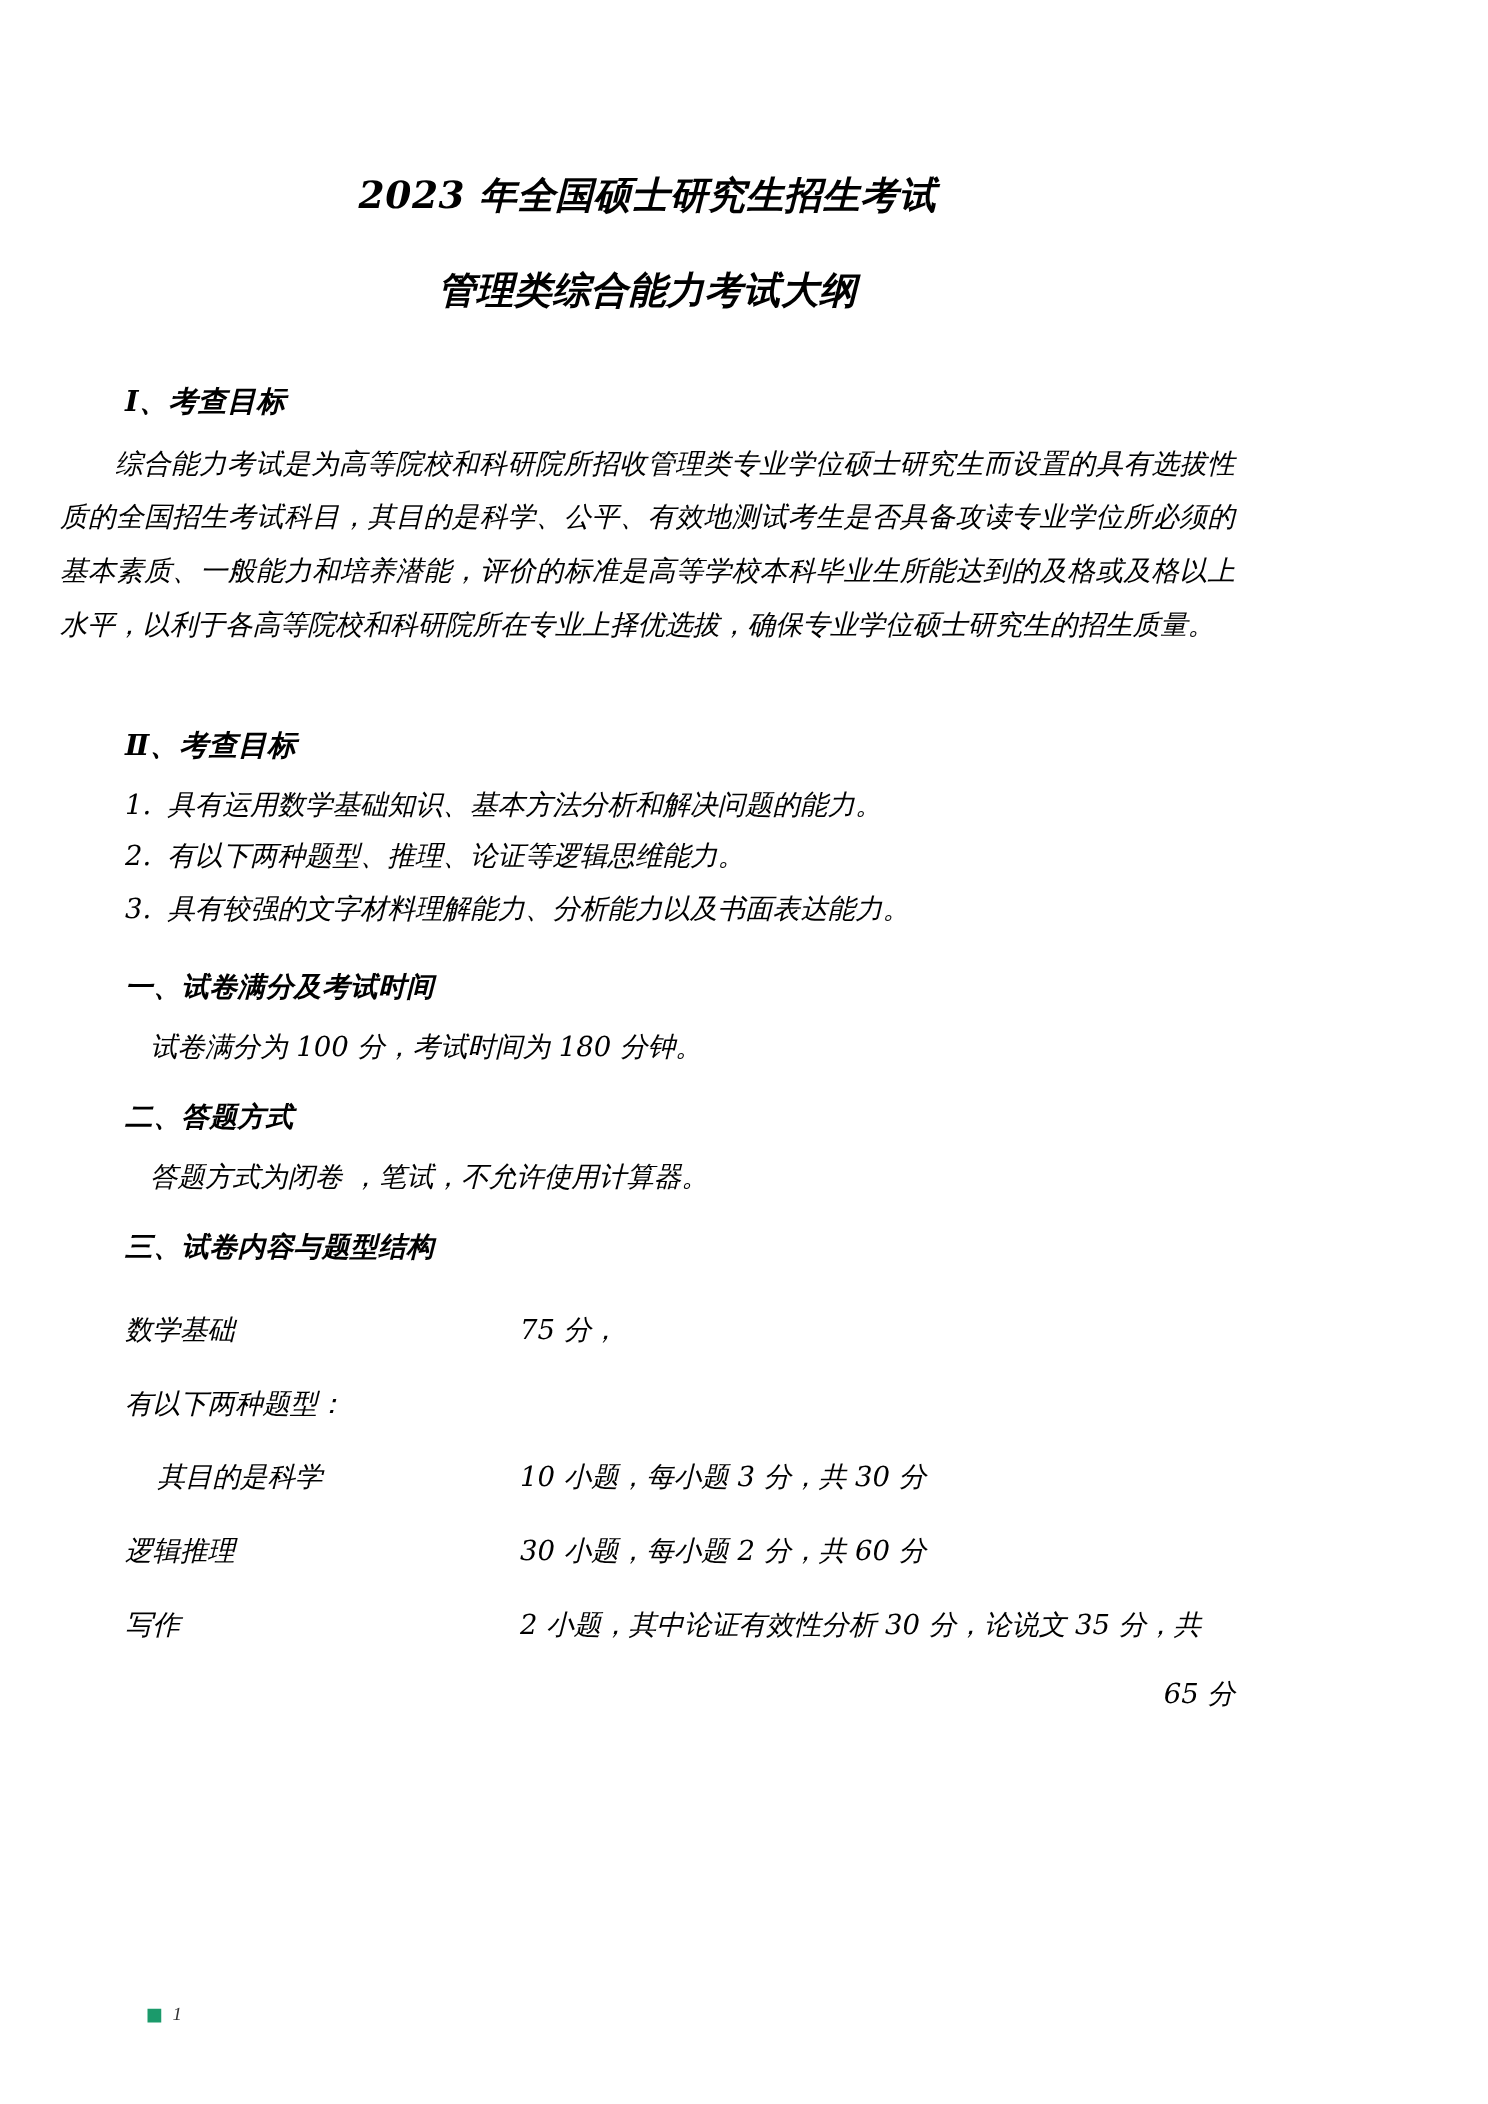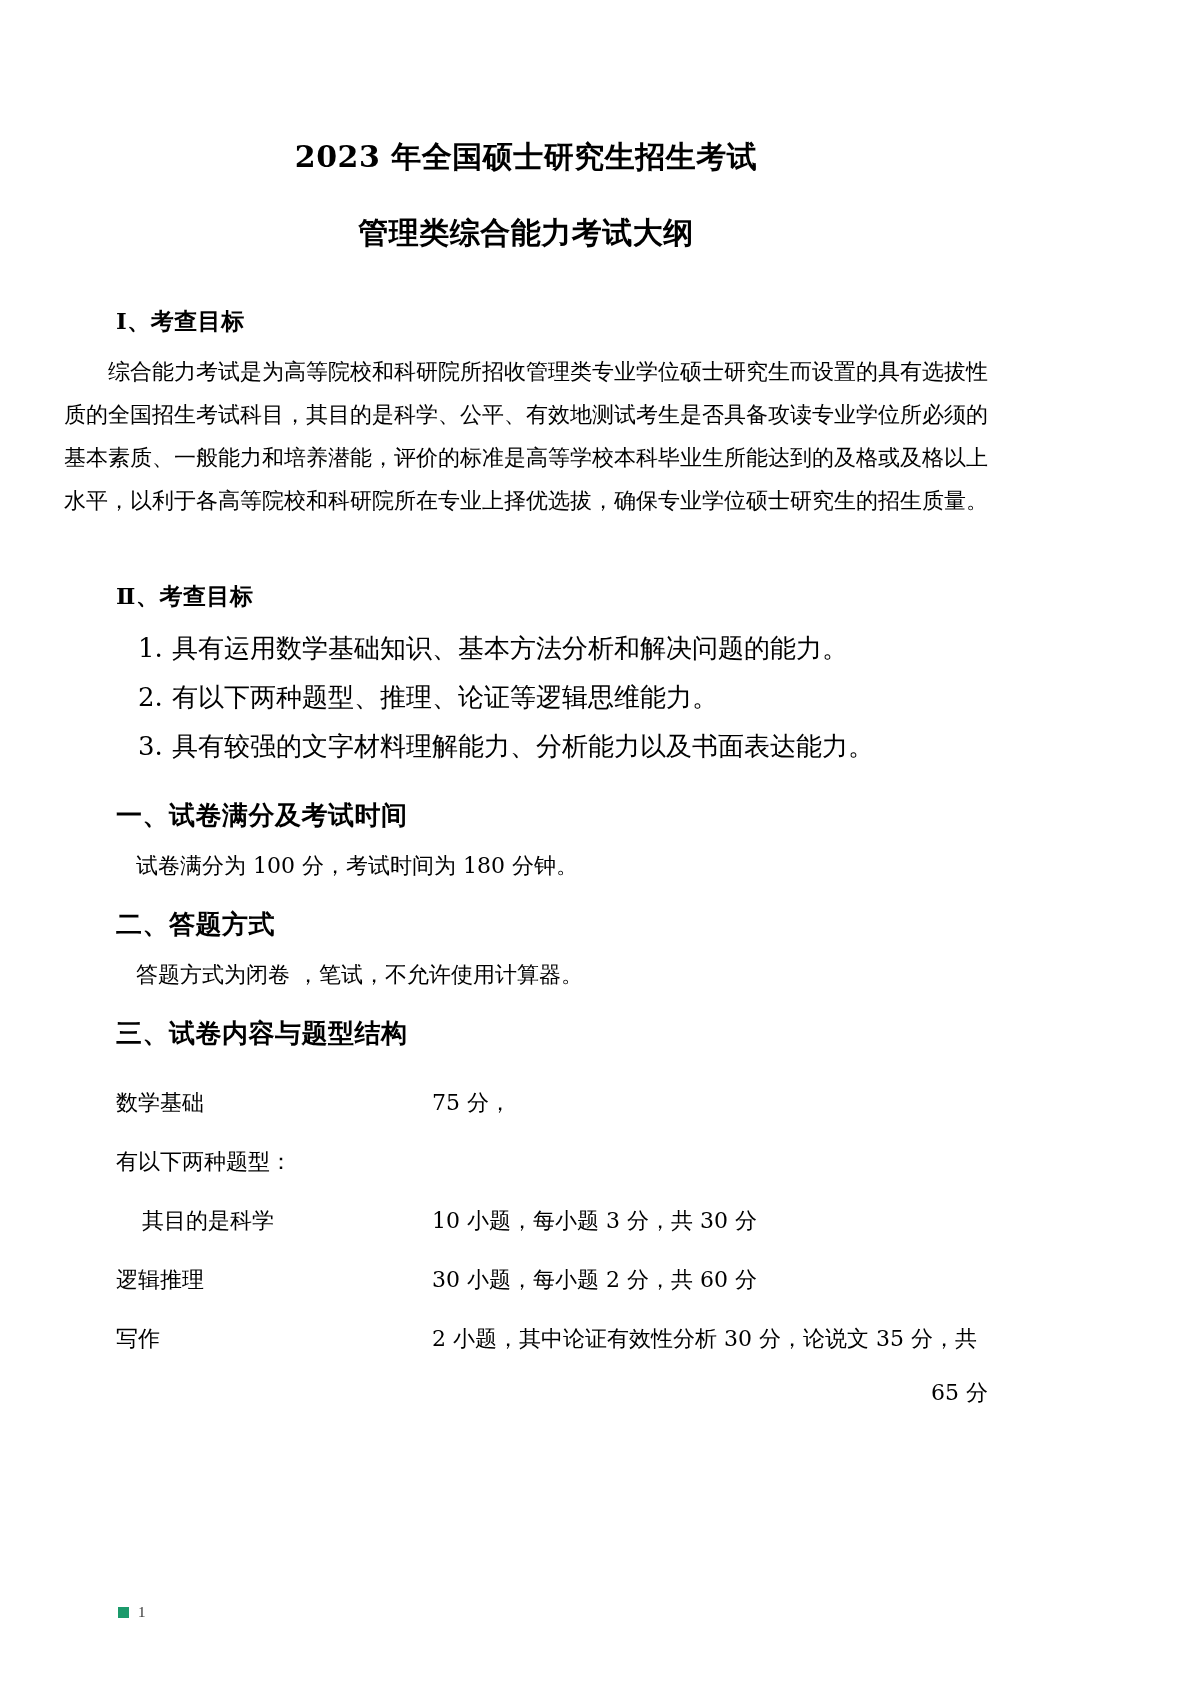--- a/index.html
+++ b/index.html
@@ -12,22 +12,23 @@
     height: 1683px;
     position: relative;
     font-family: "DejaVu Serif", "Liberation Serif", serif;
     color: #000000;
     overflow: hidden;
   }
   .page {
     box-sizing: border-box;
     width: 1106px;
     height: 1683px;
-    padding: 120px 118px 40px 64px;
+    padding: 120px 118px 40px 48px;
     position: relative;
+    font-style: italic;
   }
   .doc-title {
     text-align: center;
     font-weight: bold;
     font-size: 30px;
     line-height: 1.0;
     letter-spacing: 0.5px;
   }
   .doc-title .line1 { margin-top: 22px; }
   .doc-title .line2 { margin-top: 46px; }
@@ -49,33 +50,33 @@
     text-justify: inter-ideograph;
     text-indent: 2em;
   }
 
   ol.goals {
     list-style: none;
     margin: 12px 0 0 0;
     padding: 0;
   }
   ol.goals li {
-    font-size: 26px;
+    font-size: 22px;
     line-height: 1.9;
-    margin-left: 74px;
+    margin-left: 52px;
     white-space: nowrap;
   }
   ol.goals li .num {
     display: inline-block;
     width: 34px;
   }
 
   .sub-head {
     font-weight: bold;
-    font-size: 26px;
+    font-size: 22px;
     margin-top: 26px;
     margin-left: 52px;
     letter-spacing: 0.5px;
   }
   .sub-line {
     font-size: 22px;
     margin-top: 18px;
     margin-left: 72px;
   }
 

